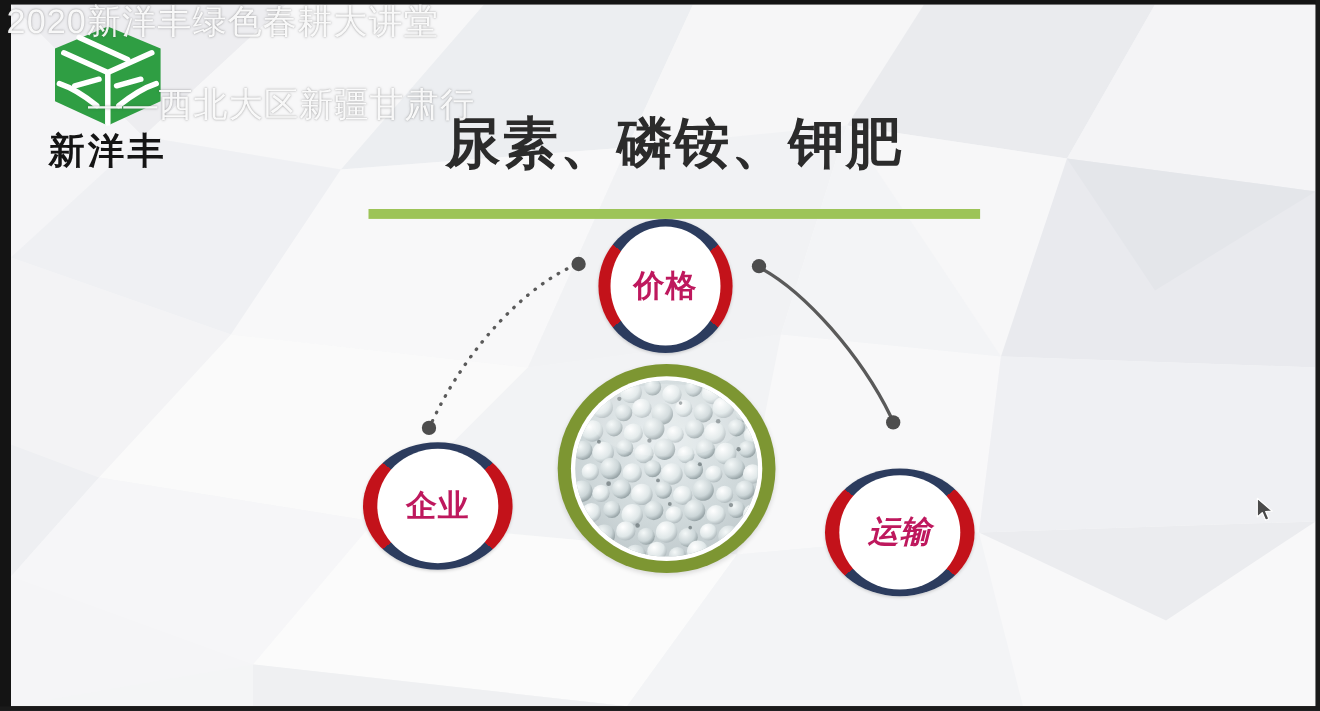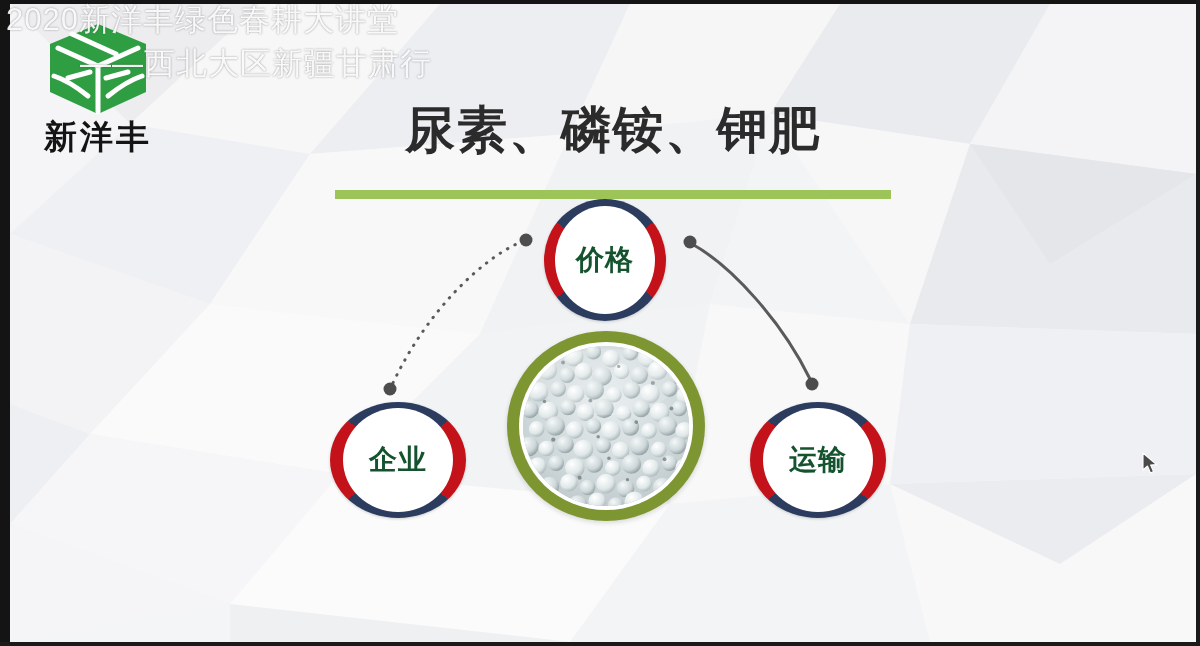--- a/index.html
+++ b/index.html
@@ -64,21 +64,21 @@
   }
   .wm-line {
     color: rgba(255,255,255,0.92);
     font-size: 31px;
     line-height: 44px;
     letter-spacing: 1px;
     white-space: nowrap;
     text-shadow: 0 0 2px rgba(60,60,60,0.55);
     font-weight: 400;
   }
-  .wm-line.l2 { padding-left: 74px; }
+  .wm-line.l2 { padding-left: 74px; margin-top: 31px; }
 
   
   #logo {
     position: absolute;
     left: 18px;
     top: 18px;
     width: 140px;
     z-index: 30;
     text-align: center;
   }
@@ -161,28 +161,28 @@
     left: 11px; top: 7px;
     right: 11px; bottom: 7px;
     border-radius: 50%;
     background: #ffffff;
   }
   .node .node-label {
     position: relative;
     z-index: 3;
     font-size: 28px;
     font-weight: 700;
-    color: #14532d;
+    color: #be185d;
     letter-spacing: 1px;
     white-space: nowrap;
   }
 
   #node-price { left: 534px; top: 195px; }
   #node-enterprise { left: 320px; top: 398px; width: 136px; height: 116px; justify-content: center; }
-  #node-transport  { left: 740px; top: 398px; width: 136px; height: 116px; }
+  #node-transport  { left: 740px; top: 422px; width: 136px; height: 116px; font-style: italic; }
 
   #node-enterprise .inner, #node-transport .inner {
     left: 13px; top: 6px; right: 13px; bottom: 6px;
   }
 
   
   #center-medallion {
     position: absolute;
     left: 497px;
     top: 327px;

